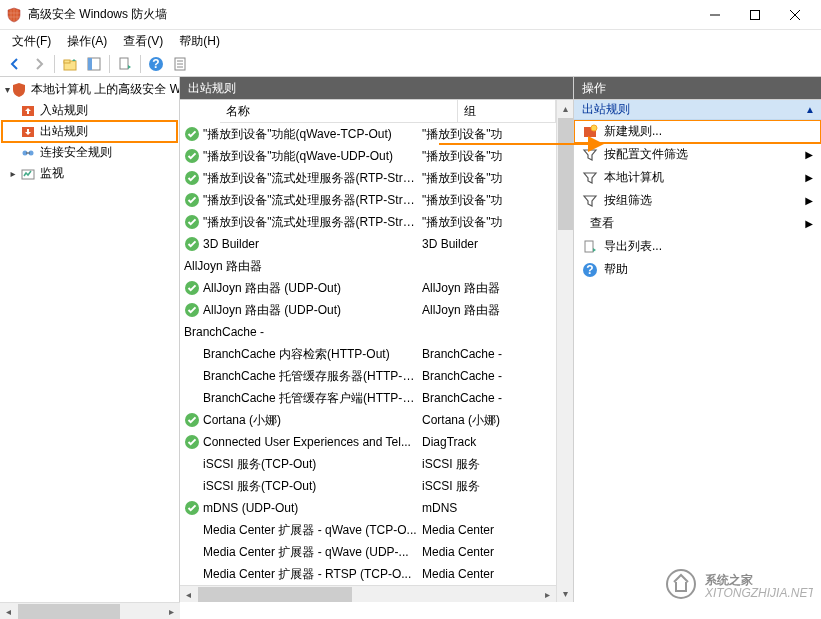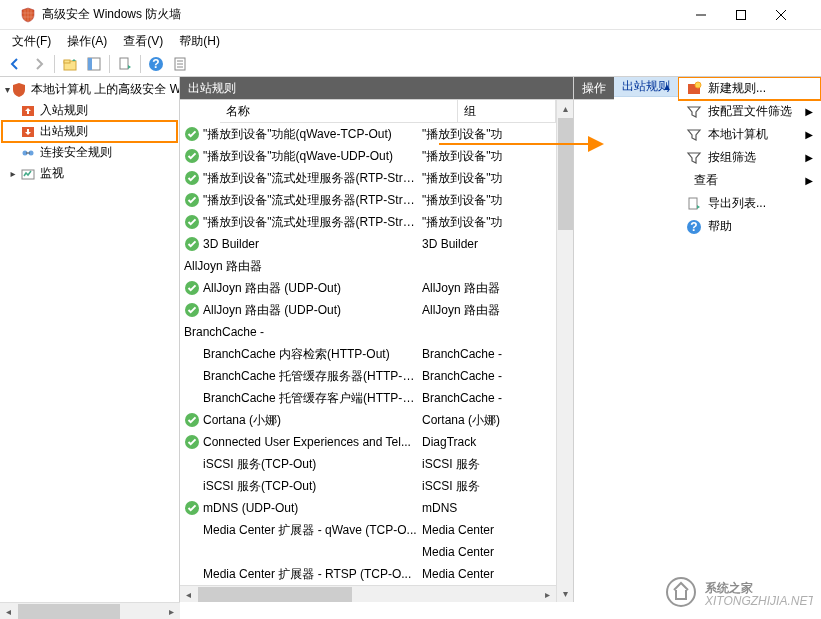--- a/index.html
+++ b/index.html
@@ -1,18 +1,18 @@
 <!DOCTYPE html>
 <html><head>
   <meta charset="utf-8">
   <style>
     * { margin: 0; padding: 0; box-sizing: border-box; font-family: "Microsoft YaHei", "Segoe UI", Tahoma, sans-serif; font-size: 12px; }
     body { background: #fff; width: 821px; height: 619px; overflow: hidden; position: relative; }
     
-    .title-bar { height: 30px; display: flex; align-items: center; padding: 0 20px; background: #fff; border-bottom: 1px solid #e5e5e5; }
+    .title-bar { height: 30px; display: flex; align-items: center; padding: 0 6px; background: #fff; border-bottom: 1px solid #e5e5e5; }
     .title-bar .icon { width: 16px; height: 16px; margin-right: 6px; }
     .title-bar .title { flex: 1; color: #000; }
     .win-controls { display: flex; }
     .win-controls .ctrl { width: 40px; height: 28px; display: flex; align-items: center; justify-content: center; cursor: pointer; }
     
     .menu-bar { height: 22px; display: flex; align-items: center; padding: 0 4px; background: #fff; }
     .menu-bar .menu-item { padding: 2px 8px; cursor: pointer; }
     
     .toolbar { height: 25px; display: flex; align-items: center; padding: 0 4px; background: #fff; border-bottom: 1px solid #d0d0d0; gap: 2px; }
     .toolbar .tb-btn { width: 22px; height: 22px; display: flex; align-items: center; justify-content: center; cursor: pointer; border: 1px solid transparent; }
@@ -34,21 +34,21 @@
     .col-headers .col { border-right: 1px solid #e0e0e0; padding: 3px 6px; display: flex; align-items: center; cursor: pointer; }
     .col-name { width: 238px; }
     .col-group { flex: 1; }
     .list-body { flex: 1; overflow: auto; }
     .list-row { display: flex; height: 22px; align-items: center; cursor: pointer; white-space: nowrap; }
     .list-row .cell-name { width: 238px; display: flex; align-items: center; overflow: hidden; padding-left: 4px; }
     .list-row .cell-group { flex: 1; overflow: hidden; padding-left: 4px; }
     .list-row .status-icon { width: 16px; height: 16px; margin-right: 3px; flex-shrink: 0; }
     .list-row .rule-name { overflow: hidden; text-overflow: ellipsis; white-space: nowrap; }
     
-    .actions-panel { width: 247px; display: flex; flex-direction: row; }
+    .actions-panel { width: 247px; display: flex; flex-direction: column; }
     .actions-section-header { background: #d1e4f6; height: 20px; display: flex; align-items: center; padding: 0 8px; color: #003399; border-bottom: 1px solid #c0d8ee; position: relative; }
     .actions-section-header .collapse-arrow { position: absolute; right: 6px; font-size: 10px; color: #003399; }
     .actions-body { flex: 1; background: #fff; overflow: auto; }
     .action-item { display: flex; align-items: center; padding: 3px 8px; cursor: pointer; white-space: nowrap; }
     .action-item .action-icon { width: 16px; height: 16px; margin-right: 6px; display: inline-flex; align-items: center; justify-content: center; flex-shrink: 0; }
     .action-item .submenu-arrow { margin-left: auto; font-size: 10px; }
     .action-item.highlighted { outline: 2px solid #ff8800; outline-offset: -1px; }
     .action-item.indented { padding-left: 16px; }
     
     .scrollbar-h { height: 17px; background: #f0f0f0; border-top: 1px solid #dedede; display: flex; align-items: center; }
@@ -56,21 +56,21 @@
     .scrollbar-h .arrow-btn { width: 17px; height: 17px; display: flex; align-items: center; justify-content: center; font-size: 10px; color: #606060; }
     .scrollbar-v { width: 17px; background: #f0f0f0; border-left: 1px solid #dedede; display: flex; flex-direction: column; }
     .scrollbar-v .thumb { width: 15px; background: #cdcdcd; margin: 1px; }
     .scrollbar-v .arrow-btn { width: 17px; height: 17px; display: flex; align-items: center; justify-content: center; font-size: 10px; color: #606060; }
     
     .list-container { display: flex; flex: 1; min-height: 0; }
     .list-content { flex: 1; display: flex; flex-direction: column; min-width: 0; }
     
     .arrow-annotation { position: absolute; top: 134px; left: 439px; pointer-events: none; z-index: 1000; }
     
-    .watermark { position: absolute; bottom: 4px; right: 8px; z-index: 999; pointer-events: none; opacity: 0.75; }
+    .watermark { position: absolute; bottom: 12px; right: 8px; z-index: 999; pointer-events: none; opacity: 0.75; }
     
     .ellip { overflow: hidden; text-overflow: clip; white-space: nowrap; }
   </style>
 </head>
 <body>
 
 <div class="title-bar">
   <span class="icon">
     <svg width="16" height="16" viewBox="0 0 16 16">
         <path d="M8 1 L14 3 V8 Q14 13 8 15 Q2 13 2 8 V3 Z" fill="#d85a2e" stroke="#a33" stroke-width="0.5"></path>
@@ -372,20 +372,21 @@
             <div class="list-row">
               <div class="cell-name">
                 <span class="status-icon"><svg width="16" height="16"></svg></span>
                 <span class="rule-name ellip">Media Center 扩展器 - qWave (TCP-O...</span>
               </div>
               <div class="cell-group ellip">Media Center</div>
             </div>
             <div class="list-row">
               <div class="cell-name">
                 <span class="status-icon"><svg width="16" height="16"></svg></span>
+                <span class="rule-name ellip">Media Center 扩展器 - qWave (UDP-...</span>
               </div>
               <div class="cell-group ellip">Media Center</div>
             </div>
             <div class="list-row">
               <div class="cell-name">
                 <span class="status-icon"><svg width="16" height="16"></svg></span>
                 <span class="rule-name ellip">Media Center 扩展器 - RTSP (TCP-O...</span>
               </div>
               <div class="cell-group ellip">Media Center</div>
             </div>

